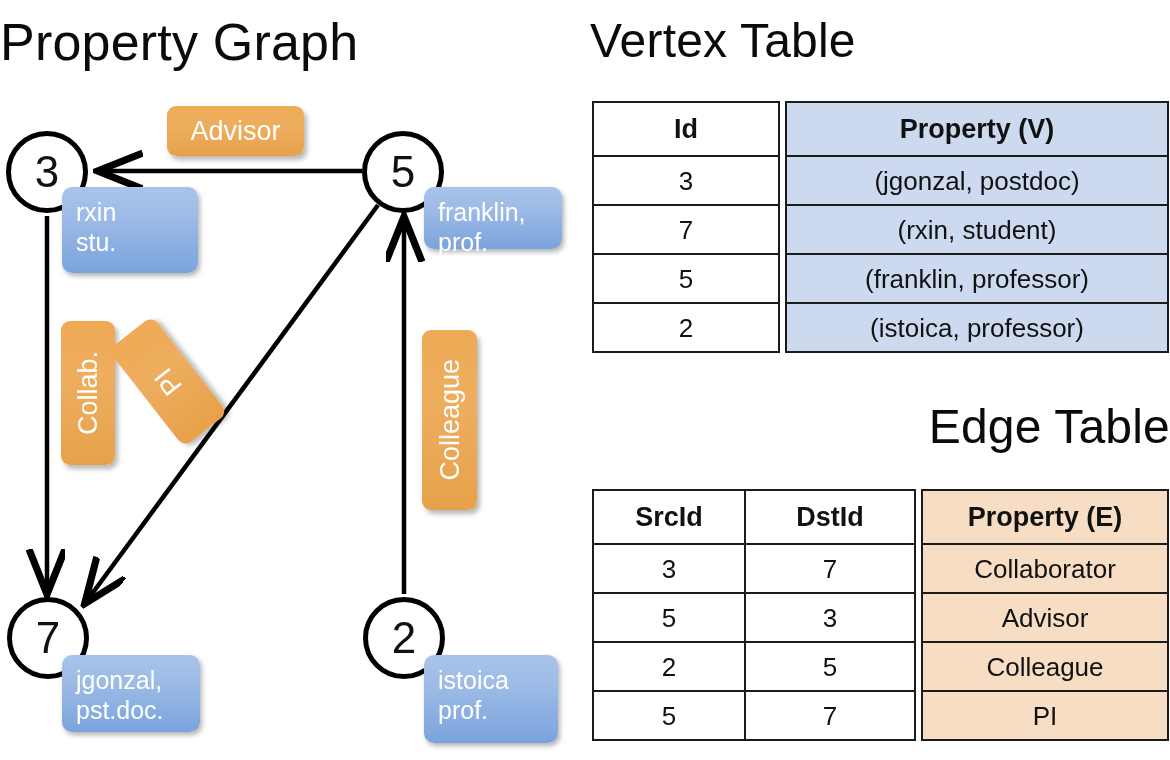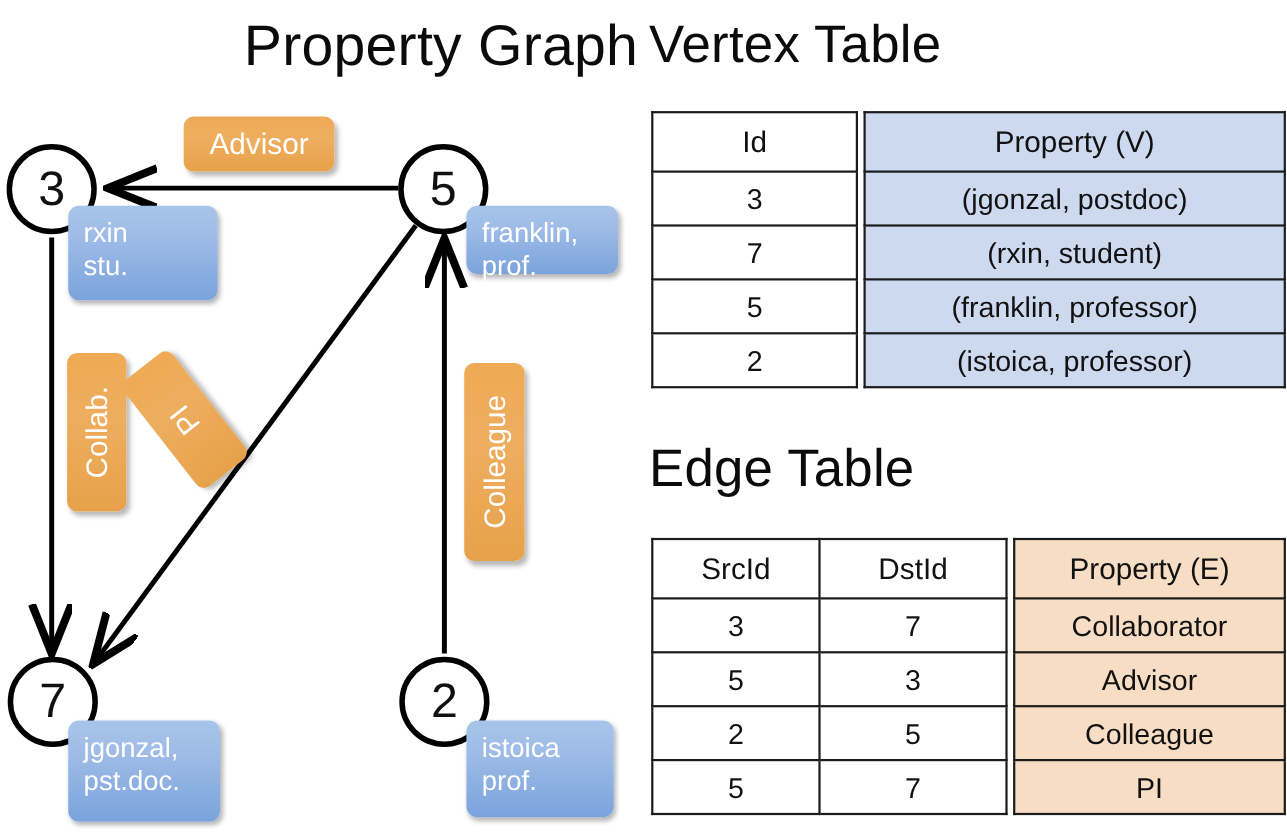--- a/index.html
+++ b/index.html
@@ -20,35 +20,35 @@
   .title {
     position: absolute;
     font-weight: 400;
     color: #0b0b0b;
     letter-spacing: 0.2px;
     white-space: nowrap;
   }
   #title-property-graph {
     left: 0; top: 14px;
     width: 580px;
-    text-align: right;
+    text-align: left;
     font-size: 52px;
     line-height: 56px;
   }
   #title-vertex-table {
     left: 590px; top: 14px;
     width: 580px;
     text-align: left;
     font-size: 48px;
     line-height: 54px;
   }
   #title-edge-table {
     left: 590px; top: 400px;
     width: 580px;
-    text-align: left;
+    text-align: right;
     font-size: 48px;
     line-height: 54px;
   }
 
   
   #graph-panel {
     position: absolute;
     left: 0; top: 0;
     width: 585px; height: 760px;
   }
@@ -87,21 +87,21 @@
     box-shadow: 2px 3px 5px rgba(0,0,0,0.30);
     color: #ffffff;
     font-size: 25px;
     line-height: 30px;
     padding: 10px 14px;
     z-index: 6;
     white-space: pre-line;
   }
   #prop-box-rxin     { left: 62px;  top: 187px; width: 136px; height: 86px; }
   #prop-box-franklin { left: 424px; top: 187px; width: 138px; height: 62px; }
-  #prop-box-jgonzal  { left: 62px;  top: 655px; width: 138px; height: 92px; }
+  #prop-box-jgonzal  { left: 62px;  top: 655px; width: 138px; height: 77px; }
   #prop-box-istoica  { left: 424px; top: 655px; width: 134px; height: 88px; }
 
   
   .edge-label {
     position: absolute;
     box-sizing: border-box;
     border-radius: 9px;
     background: linear-gradient(to bottom, #eeaa55 0%, #eeae5f 40%, #e7a14a 100%);
     box-shadow: 3px 4px 5px rgba(0,0,0,0.28);
     color: #ffffff;
@@ -157,21 +157,21 @@
     text-align: center;
     font-weight: 400;
     font-size: 26px;
     line-height: 30px;
     color: #111111;
     padding: 0;
     height: 47px;
     background: #ffffff;
   }
   table.grid th {
-    font-weight: 400;
+    font-weight: 700;
     font-size: 27px;
     height: 52px;
   }
   .cell-blue  { background: #ccd9ef !important; }
   .cell-peach { background: #f6ddc3 !important; }
 
   #vertex-table-wrap { left: 592px; top: 101px; }
   #vt-id-col  { width: 186px; }
   #vt-prop-col{ width: 382px; }
 

